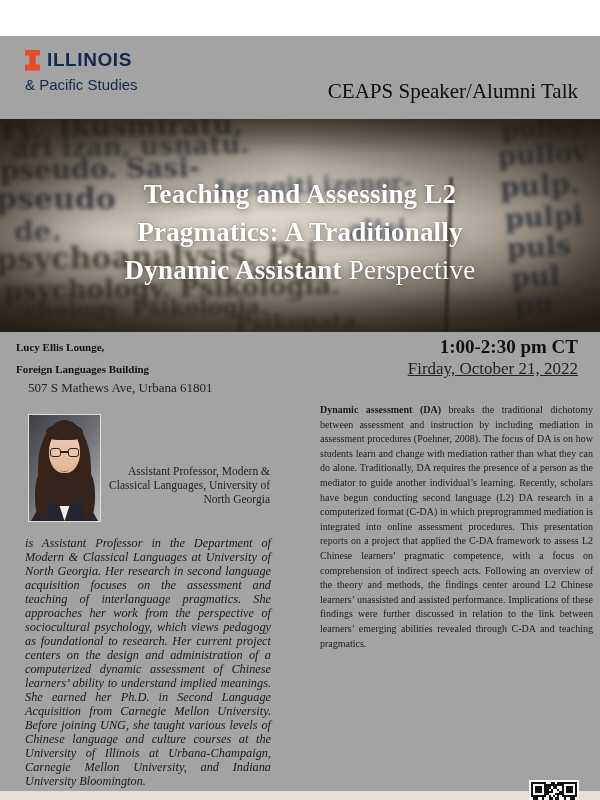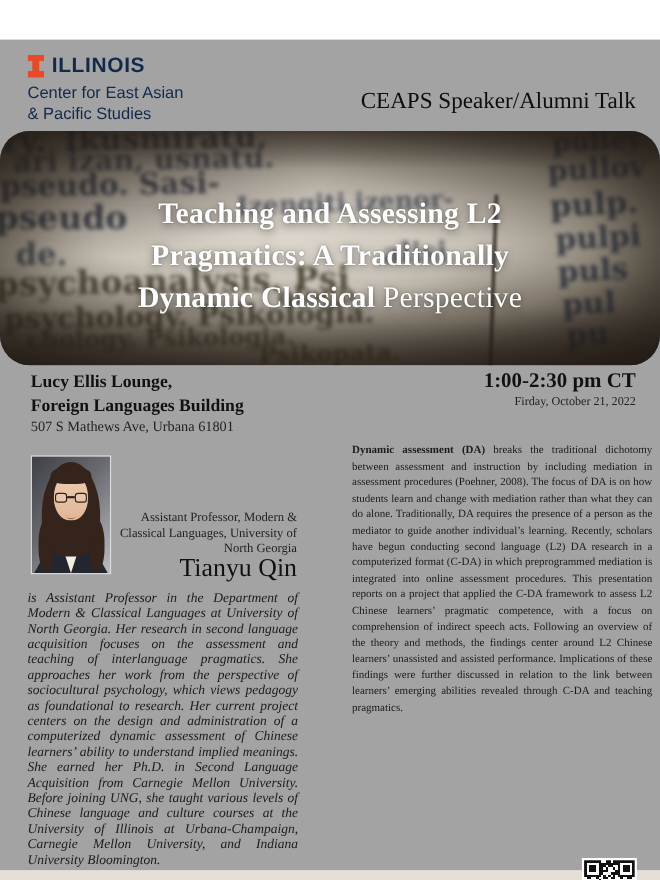--- a/index.html
+++ b/index.html
@@ -9,42 +9,42 @@
   
   .brand-row{position:absolute;left:25px;top:13px;display:flex;align-items:center;gap:7px;}
   .block-i{width:15px;height:21px;background:var(--orange,#E84A27);
     clip-path:polygon(0% 0%,100% 0%,100% 28%,71% 28%,71% 72%,100% 72%,100% 100%,0% 100%,0% 72%,29% 72%,29% 28%,0% 28%);}
   .brand-text{font-family:"Liberation Sans",sans-serif;font-weight:bold;font-size:19px;letter-spacing:.6px;color:var(--blue,#13294B);}
   .unit{position:absolute;left:25px;top:39px;font-family:"Liberation Sans",sans-serif;font-size:15px;line-height:19px;color:var(--blue,#13294B);}
   .event-type{position:absolute;right:22px;top:43px;font-size:21px;color:#0d0d0d;}
 
   
   .hero{position:absolute;left:0;top:83px;width:600px;height:213px;overflow:hidden;
-    background:radial-gradient(ellipse 75% 70% at 44% 46%,#dcd6cc 0%,#cac3b8 38%,#a39b8d 62%,#6b6458 82%,#47423a 100%);border-radius:27px;}
+    background:radial-gradient(ellipse 75% 70% at 44% 46%,#dcd6cc 0%,#cac3b8 38%,#a39b8d 62%,#6b6458 82%,#47423a 100%);}
   .hero-words{position:absolute;inset:0;filter:blur(2px);z-index:0;}
   .hero-words span{position:absolute;font-family:"DejaVu Serif",serif;font-weight:bold;white-space:nowrap;opacity:.88;}
   .hero-divider{position:absolute;left:447px;top:58px;width:3px;height:158px;background:#38342c;filter:blur(1.5px);transform:rotate(2deg);z-index:1;}
   .hero-vignette{position:absolute;inset:0;z-index:2;
     background:
       linear-gradient(180deg,rgba(28,22,16,.5) 0%,rgba(28,22,16,0) 16%,rgba(28,22,16,0) 75%,rgba(28,22,16,.5) 100%),
       radial-gradient(ellipse at 0% 15%,rgba(30,24,18,.55),rgba(30,24,18,0) 35%),
       radial-gradient(ellipse at 100% 5%,rgba(30,24,18,.4),rgba(30,24,18,0) 40%),
       radial-gradient(ellipse at 0% 100%,rgba(30,24,18,.45),rgba(30,24,18,0) 35%),
       radial-gradient(ellipse at 100% 100%,rgba(30,24,18,.45),rgba(30,24,18,0) 40%);
     box-shadow:inset 0 0 70px 25px rgba(28,20,14,.45);}
   .hero-title{position:absolute;inset:0;z-index:3;display:flex;flex-direction:column;align-items:center;justify-content:center;
     padding-top:12px;color:#fff;font-weight:bold;font-size:27px;line-height:38px;text-align:center;letter-spacing:.2px;
     text-shadow:0 2px 8px rgba(0,0,0,.4),0 0 2px rgba(0,0,0,.3);}
   .hero-title .light{font-weight:normal;}
 
   
-  .venue{position:absolute;left:28px;top:301px;font-weight:bold;font-size:16px;line-height:21.5px;color:#111;}
+  .venue{position:absolute;left:16px;top:301px;font-weight:bold;font-size:11px;line-height:21.5px;color:#111;}
   .address{position:absolute;left:28px;top:344px;font-size:13px;color:#222;}
   .time{position:absolute;right:22px;top:300px;font-weight:bold;font-size:19px;color:#111;text-align:right;}
-  .date{position:absolute;right:22px;top:323px;font-size:11px;color:#222;text-align:right;}
+  .date{position:absolute;right:22px;top:323px;font-size:17px;color:#222;text-align:right;text-decoration:underline;}
 
   
   .photo{position:absolute;left:28px;top:378px;width:71px;height:106px;border:1px solid #ddd;box-sizing:content-box;overflow:hidden;
     background:linear-gradient(130deg,#3f4046 0%,#6b6c72 45%,#9fa0a6 80%,#babbc1 100%);}
   .photo *{position:absolute;}
   .blazer{left:2px;top:80px;width:67px;height:26px;background:#23262e;clip-path:polygon(0 100%,18% 18%,38% 0,62% 0,82% 18%,100% 100%);}
   .vneck{left:27px;top:80px;width:17px;height:26px;background:#f3ede2;clip-path:polygon(0 0,100% 0,50% 100%);}
   .hair{left:9px;top:5px;width:53px;height:86px;background:#34241c;border-radius:52% 52% 42% 42%/58% 58% 38% 38%;}
   .strandL{left:6px;top:58px;width:14px;height:46px;background:#34241c;border-radius:45%;}
   .strandR{left:52px;top:58px;width:14px;height:46px;background:#34241c;border-radius:45%;}
@@ -72,21 +72,20 @@
 </head>
 <body>
 
 <div class="page">
 
   <div class="brand-row">
     <div class="block-i"></div>
     <div class="brand-text">ILLINOIS</div>
   </div>
   <div class="unit">
-    <div>Center for East Asian</div>
     <div>&amp; Pacific Studies</div>
   </div>
   <div class="event-type">CEAPS Speaker/Alumni Talk</div>
 
   <div class="hero">
     <div class="hero-words" id="hero-words">
         <span style="left: 2px; top: -8px; font-size: 30px; color: rgb(47, 53, 66); transform: rotate(0deg);">ry.</span>
         <span style="left: 58px; top: -10px; font-size: 28px; color: rgb(51, 58, 72); transform: rotate(-1deg);">Ikusmiratu,</span>
         <span style="left: 12px; top: 12px; font-size: 26px; color: rgb(57, 64, 78); transform: rotate(-1deg);">ari izan, usnatu.</span>
         <span style="left: 0px; top: 34px; font-size: 27px; color: rgb(47, 53, 66); transform: rotate(-1deg);">pseudo. Sasi-</span>
@@ -105,21 +104,21 @@
         <span style="left: 505px; top: 82px; font-size: 27px; color: rgb(43, 49, 64); transform: rotate(-3deg);">pulpi</span>
         <span style="left: 507px; top: 112px; font-size: 27px; color: rgb(43, 49, 64); transform: rotate(-3deg);">puls</span>
         <span style="left: 511px; top: 142px; font-size: 27px; color: rgb(43, 49, 64); transform: rotate(-3deg);">pul</span>
         <span style="left: 515px; top: 170px; font-size: 27px; color: rgb(43, 49, 64); transform: rotate(-3deg);">pu</span>
       </div>
     <div class="hero-divider"></div>
     <div class="hero-vignette"></div>
     <div class="hero-title">
       <div>Teaching and Assessing L2</div>
       <div>Pragmatics: A Traditionally</div>
-      <div><span>Dynamic Classical</span><span class="light"> Perspective</span></div>
+      <div><span>Dynamic Assistant</span><span class="light"> Perspective</span></div>
     </div>
   </div>
 
   <div class="venue">
     <div>Lucy Ellis Lounge,</div>
     <div>Foreign Languages Building</div>
   </div>
   <div class="address">507 S Mathews Ave, Urbana 61801</div>
   <div class="time">1:00-2:30 pm CT</div>
   <div class="date">Firday, October 21, 2022</div>
@@ -132,21 +131,20 @@
     <div class="hair"></div>
     <div class="face"></div>
     <div class="bangs"></div>
     <div class="lensL"></div>
     <div class="lensR"></div>
     <div class="bridge"></div>
     <div class="smile"></div>
   </div>
 
   <div class="caption">Assistant Professor, Modern &amp; Classical Languages, University of North Georgia</div>
-  <div class="speaker-name">Tianyu Qin</div>
   <div class="bio">is Assistant Professor in the Department of Modern &amp; Classical Languages at University of North Georgia. Her research in second language acquisition focuses on the assessment and teaching of interlanguage pragmatics. She approaches her work from the perspective of sociocultural psychology, which views pedagogy as foundational to research. Her current project centers on the design and administration of a computerized dynamic assessment of Chinese learners’ ability to understand implied meanings. She earned her Ph.D. in Second Language Acquisition from Carnegie Mellon University. Before joining UNG, she taught various levels of Chinese language and culture courses at the University of Illinois at Urbana-Champaign, Carnegie Mellon University, and Indiana University Bloomington.</div>
 
   <div class="abstract"><b>Dynamic assessment (DA)</b><span> breaks the traditional dichotomy between assessment and instruction by including mediation in assessment procedures (Poehner, 2008). The focus of DA is on how students learn and change with mediation rather than what they can do alone. Traditionally, DA requires the presence of a person as the mediator to guide another individual’s learning. Recently, scholars have begun conducting second language (L2) DA research in a computerized format (C-DA) in which preprogrammed mediation is integrated into online assessment procedures. This presentation reports on a project that applied the C-DA framework to assess L2 Chinese learners’ pragmatic competence, with a focus on comprehension of indirect speech acts. Following an overview of the theory and methods, the findings center around L2 Chinese learners’ unassisted and assisted performance. Implications of these findings were further discussed in relation to the link between learners’ emerging abilities revealed through C-DA and teaching pragmatics.</span></div>
 
   <div class="footer-bar"></div>
   <div class="footer-note">(This is a hybrid event. Please scan the QR code for in-person and Zoom registration)</div>
   <div class="qr" id="qr">
       <svg viewBox="0 0 21 21" xmlns="http://www.w3.org/2000/svg" fill="#111">
         <rect x="0" y="0" width="1" height="1"></rect>
         <rect x="1" y="0" width="1" height="1"></rect>

